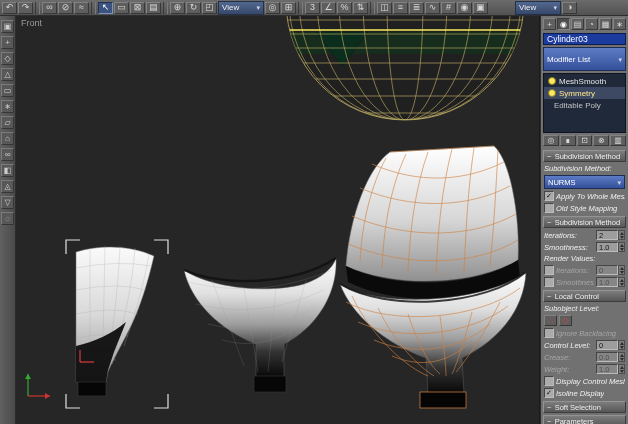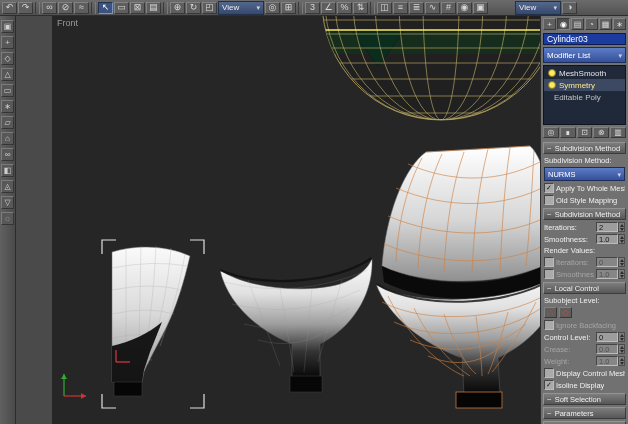--- a/index.html
+++ b/index.html
@@ -19,48 +19,48 @@
   .caret::after{content:"▾";font-size:7px;color:#cfd6e4;}
   .push{margin-left:26px;}
   
   .left-toolbar{position:absolute;top:16px;left:0;width:16px;bottom:0;
     background:linear-gradient(90deg,#616161,#4a4a4a);border-right:1px solid #2c2c2c;
     display:flex;flex-direction:column;align-items:center;gap:3px;padding-top:4px;box-sizing:border-box;}
   .ltbtn{width:13px;height:13px;display:flex;align-items:center;justify-content:center;font-size:8px;color:#cfcfcf;
     background:#585858;border:1px solid;border-color:#7c7c7c #353535 #353535 #7c7c7c;box-sizing:border-box;flex:0 0 auto;}
   
   .viewport{position:absolute;left:16px;top:16px;width:524px;height:408px;background:#262626;
-    border-right:1px solid #1a1a1a;box-sizing:border-box;margin-left:36px;}
+    border-right:1px solid #1a1a1a;box-sizing:border-box;}
   .vp-label{position:absolute;top:2px;left:5px;color:#9a9a9a;font-size:9px;}
   .viewport svg{position:absolute;top:0;left:0;}
   
   .panel{position:absolute;left:540px;top:16px;width:88px;bottom:0;background:#717171;
     border-left:1px solid #2e2e2e;box-sizing:border-box;overflow:hidden;font-size:8px;color:#ededed;}
   .ptabs{display:flex;gap:1px;padding:2px 2px 1px;}
   .ptab{flex:1;height:12px;display:flex;align-items:center;justify-content:center;font-size:8px;color:#ddd;
     background:#606060;border:1px solid;border-color:#848484 #3a3a3a #3a3a3a #848484;box-sizing:border-box;}
   .ptab.active{background:#4e4e4e;border-color:#3a3a3a #848484 #848484 #3a3a3a;color:#fff;}
   .name-field{margin:2px;height:12px;background:#1c3b9e;color:#fff;font-size:8.5px;display:flex;align-items:center;
     padding:0 3px;border:1px solid #0c1c4e;box-sizing:border-box;}
-  .mod-drop{margin:0 2px 2px;height:16px;background:linear-gradient(#5d7cc6,#35509b);color:#fff;font-size:8px;
+  .mod-drop{margin:0 2px 2px;height:24px;background:linear-gradient(#5d7cc6,#35509b);color:#fff;font-size:8px;
     display:flex;align-items:center;justify-content:space-between;padding:0 3px;border:1px solid #1e2d56;box-sizing:border-box;}
   .stack{margin:0 2px;height:60px;background:#20293a;border:1px solid #10141f;box-sizing:border-box;padding:1px 0;}
   .stack-row{height:12px;display:flex;align-items:center;gap:3px;padding:0 16px 0 4px;color:#e4e4e4;}
   .stack-row.selected{background:#3d4862;color:#ffe98a;}
   .stack-row.sub{color:#c2c2c2;padding-left:10px;}
   .bulb{width:6px;height:6px;border-radius:50%;background:#ffe95e;border:1px solid #8a7a20;flex:0 0 auto;}
   .stack-tools{display:flex;gap:1px;padding:2px;justify-content:space-between;}
   .sbtn{flex:1;height:11px;display:flex;align-items:center;justify-content:center;font-size:8px;color:#ddd;
     background:#5e5e5e;border:1px solid;border-color:#828282 #383838 #383838 #828282;box-sizing:border-box;}
   .rhead{height:12px;margin:2px 2px 1px;background:linear-gradient(#7d7d7d,#575757);
     border:1px solid;border-color:#939393 #3c3c3c #3c3c3c #939393;color:#f1f1f1;font-size:7.5px;
     display:flex;align-items:center;padding:0 3px;gap:3px;box-sizing:border-box;white-space:nowrap;overflow:hidden;}
   .rhead::before{content:"−";font-size:8px;color:#dedede;}
   .prow{display:flex;align-items:center;gap:2px;padding:1px 3px;font-size:7.5px;color:#f0f0f0;white-space:nowrap;}
-  .prow .lbl{overflow:hidden;text-overflow:clip;}
+  .prow .lbl{overflow:hidden;text-overflow:clip;font-style:italic;}
   .dis{color:#a6a6a6;}
   .pdrop{flex:1;height:14px;background:linear-gradient(#5d7cc6,#35509b);color:#fff;display:flex;align-items:center;
     justify-content:space-between;padding:0 3px;border:1px solid #1e2d56;box-sizing:border-box;font-size:7.5px;}
   .cb{width:8px;height:8px;flex:0 0 auto;background:#aaa;border:1px solid;border-color:#454545 #bcbcbc #bcbcbc #454545;
     font-size:7px;line-height:8px;color:#101010;text-align:center;box-sizing:content-box;}
   .spinwrap{margin-left:auto;display:flex;align-items:center;}
   .spin{width:22px;height:10px;background:#9d9d9d;color:#151515;font-size:7.5px;display:flex;align-items:center;
     padding:0 2px;border:1px solid;border-color:#454545 #bcbcbc #bcbcbc #454545;box-sizing:border-box;}
   .spin.dis{background:#868686;color:#4f4f4f;}
   .arr{display:flex;flex-direction:column;justify-content:center;gap:1px;width:7px;height:10px;background:#7d7d7d;

